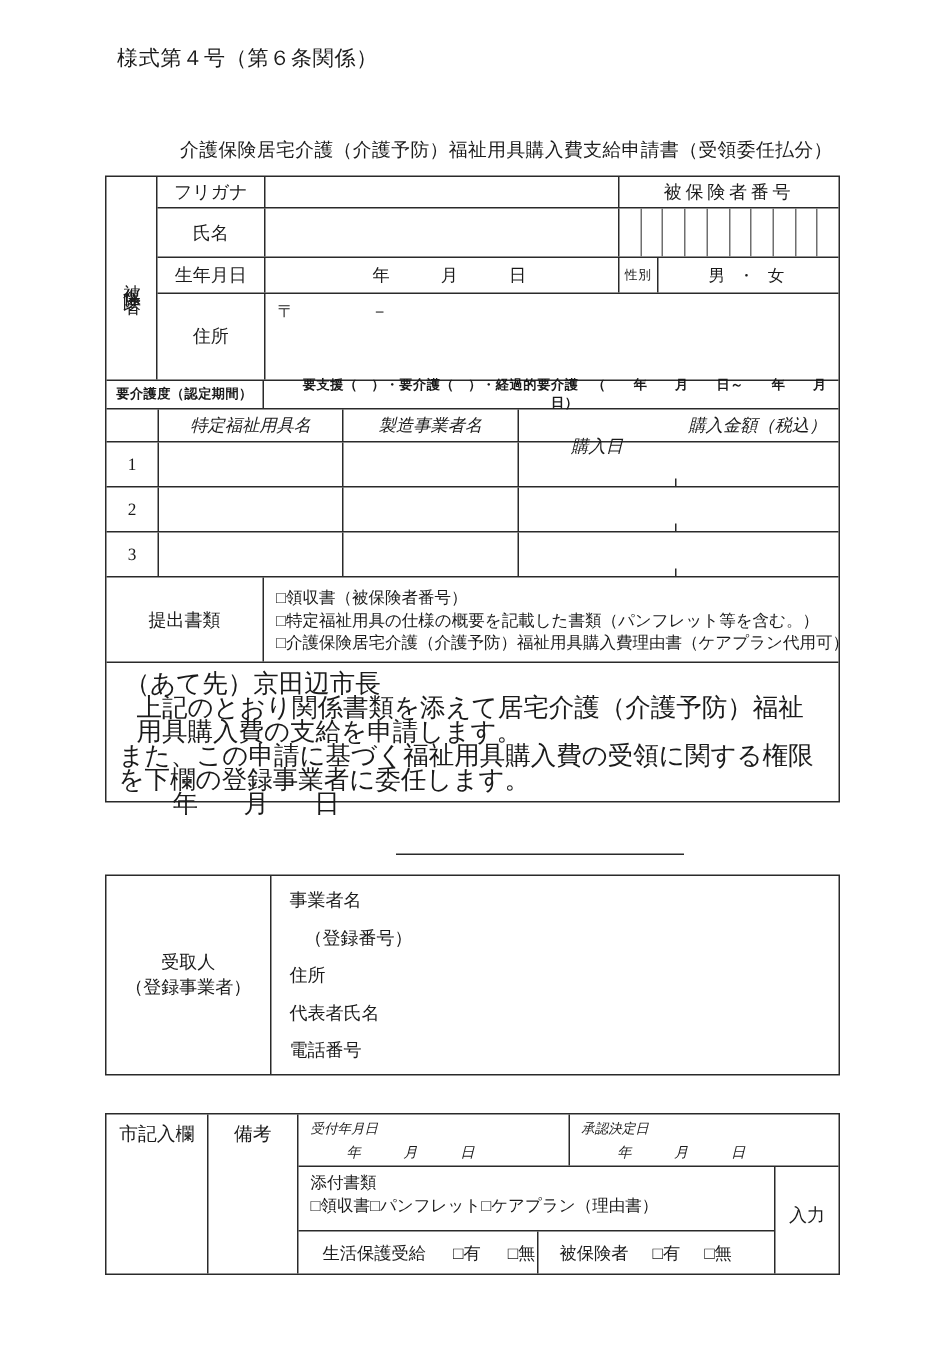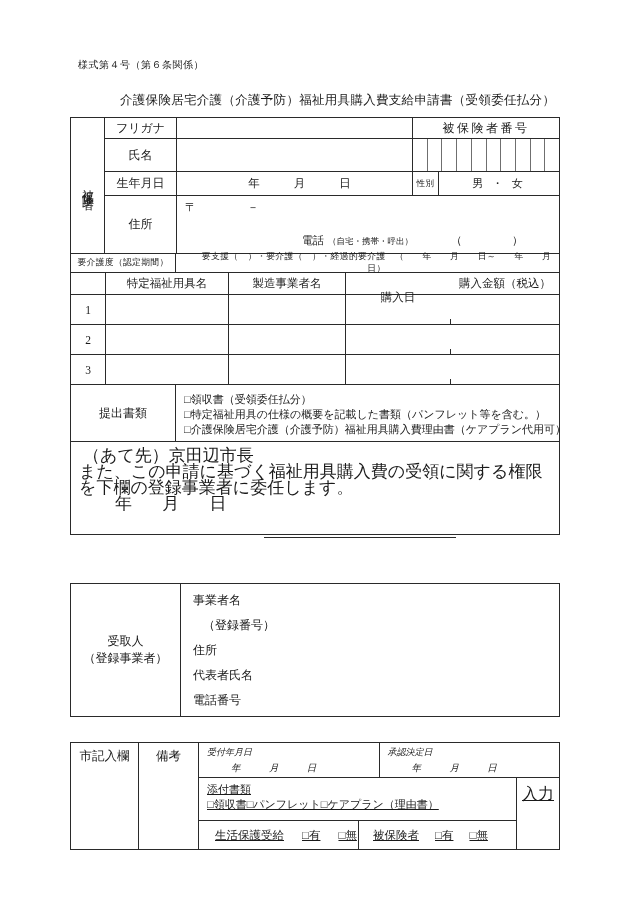--- a/index.html
+++ b/index.html
@@ -21,22 +21,22 @@
     width: 630px; height: 903px;
   }
 
   
   .t { white-space: pre; }
   .ctr { text-align: center; }
 
   
   .form-no {
     position: absolute;
-    left: 78px; top: 58px;
-    font-size: 10px;
+    left: 78px; top: 30px;
+    font-size: 14px;
     letter-spacing: 0.5px;
   }
   .doc-title {
     position: absolute;
     left: 120px; top: 92px;
     font-size: 12.5px;
     letter-spacing: 0.3px;
   }
 
   
@@ -51,21 +51,21 @@
   .cell {
     box-sizing: border-box;
     display: flex;
     align-items: center;
     position: relative;
     font-size: 11.5px;
     text-align: center;
   }
   .b-r { border-right: 1px solid #2a2a2a; }
   .b-b { border-bottom: 1px solid #2a2a2a; }
-  .b-t { border-top: 1px solid #2a2a2a; }
+  .b-t { border-top: 1px solid #2a2a2a; font-weight: bold; }
 
   
   .vlabel {
     width: 34px;
     min-width: 34px;
     justify-content: center;
     align-items: center;
     writing-mode: vertical-rl;
     text-orientation: upright;
     letter-spacing: 3px;
@@ -155,21 +155,21 @@
     letter-spacing: 0.4px;
     align-items: center;
   }
 
   
   .it-no   { width: 35px;  min-width: 35px; justify-content: center; }
   .it-name { width: 123px; min-width: 123px; justify-content: center; }
   .it-mfr  { width: 117px; min-width: 117px; justify-content: center; }
   .it-date { width: 105px; min-width: 105px; justify-content: center; margin-top: 24px; }
   .it-amt  { flex: 1; justify-content: center; }
-  .it-head { height: 22px; font-size: 11.8px; }
+  .it-head { height: 22px; font-size: 11.8px; font-style: italic; }
   .it-row  { height: 30px; font-size: 11.5px; }
 
   
   .docs-lbl {
     width: 105px; min-width: 105px;
     justify-content: center;
     font-size: 12px;
   }
   .docs-body {
     flex: 1;
@@ -285,21 +285,20 @@
     font-size: 9.5px;
     padding-left: 24px;
     margin-top: 3px;
   }
   .of-dt .d2 span { margin-right: 26px; }
   .of-dt.first { border-right: 1px solid #2a2a2a; }
 
   .of-r23 {
     display: flex;
     flex: 1;
-    text-decoration: underline;
   }
   .of-left23 {
     flex: 1;
     display: flex;
     flex-direction: column;
     border-right: 1px solid #2a2a2a;
     box-sizing: border-box;
   }
   .of-attach {
     flex: 1;
@@ -330,22 +329,23 @@
     padding-left: 14px;
     gap: 16px;
     font-size: 11.5px;
     box-sizing: border-box;
   }
   .of-input {
     width: 42px; min-width: 42px;
     display: flex;
     justify-content: center;
     padding-top: 6px;
-    font-size: 16px;
-    box-sizing: border-box;
+    font-size: 12px;
+    box-sizing: border-box;
+    margin-top: 18px;
   }
 </style>
 </head>
 <body>
 
 <div class="page">
 
   <div class="form-no t">様式第４号（第６条関係）</div>
   <div class="doc-title t">介護保険居宅介護（介護予防）福祉用具購入費支給申請書（受領委任払分）</div>
 
@@ -396,28 +396,20 @@
         </div>
 
         <div class="row" style="height:57px;">
           <div class="cell lbl-col b-r ctr">住所</div>
           <div class="addr-body">
             <div class="zip-line">
               <span>〒</span>
               <span style="display:inline-block;width:42px;"></span>
               <span>－</span>
             </div>
-            <div class="tel-line">
-              <span>電話</span>
-              <span class="tel-small">（自宅・携帯・呼出）</span>
-              <span style="display:inline-block;width:30px;"></span>
-              <span>（</span>
-              <span style="display:inline-block;width:42px;"></span>
-              <span>）</span>
-            </div>
           </div>
         </div>
 
       </div>
     </div>
 
     <div class="row b-t b-b" style="height:20px;">
       <div class="cell care-lbl b-r">要介護度（認定期間）</div>
       <div class="cell care-val">要支援（　）・要介護（　）・経過的要介護　（　　年　　月　　日～　　年　　月　　日）</div>
     </div>
@@ -450,29 +442,30 @@
       <div class="cell it-no b-r">3</div>
       <div class="cell it-name b-r"></div>
       <div class="cell it-mfr b-r"></div>
       <div class="cell it-date b-r"></div>
       <div class="cell it-amt"></div>
     </div>
 
     <div class="row b-b" style="height:57px;">
       <div class="cell docs-lbl b-r">提出書類</div>
       <div class="docs-body">
-        <div>□領収書（受領委任払分）</div>
+        <div>□領収書（被保険者番号）</div>
         <div>□特定福祉用具の仕様の概要を記載した書類（パンフレット等を含む。）</div>
         <div>□介護保険居宅介護（介護予防）福祉用具購入費理由書（ケアプラン代用可）</div>
       </div>
     </div>
 
     <div class="row" style="height:92px;">
       <div class="decl">
         <div class="decl-to">（あて先）京田辺市長</div>
+        <div class="decl-p1">上記のとおり関係書類を添えて居宅介護（介護予防）福祉用具購入費の支給を申請します。</div>
         <div class="decl-p2">また、この申請に基づく福祉用具購入費の受領に関する権限を下欄の登録事業者に委任します。</div>
         <div class="decl-date">
           <span>年</span>
           <span>月</span>
           <span>日</span>
         </div>
         <div class="decl-sign">
           <span class="sign-rule"></span>
         </div>
       </div>

